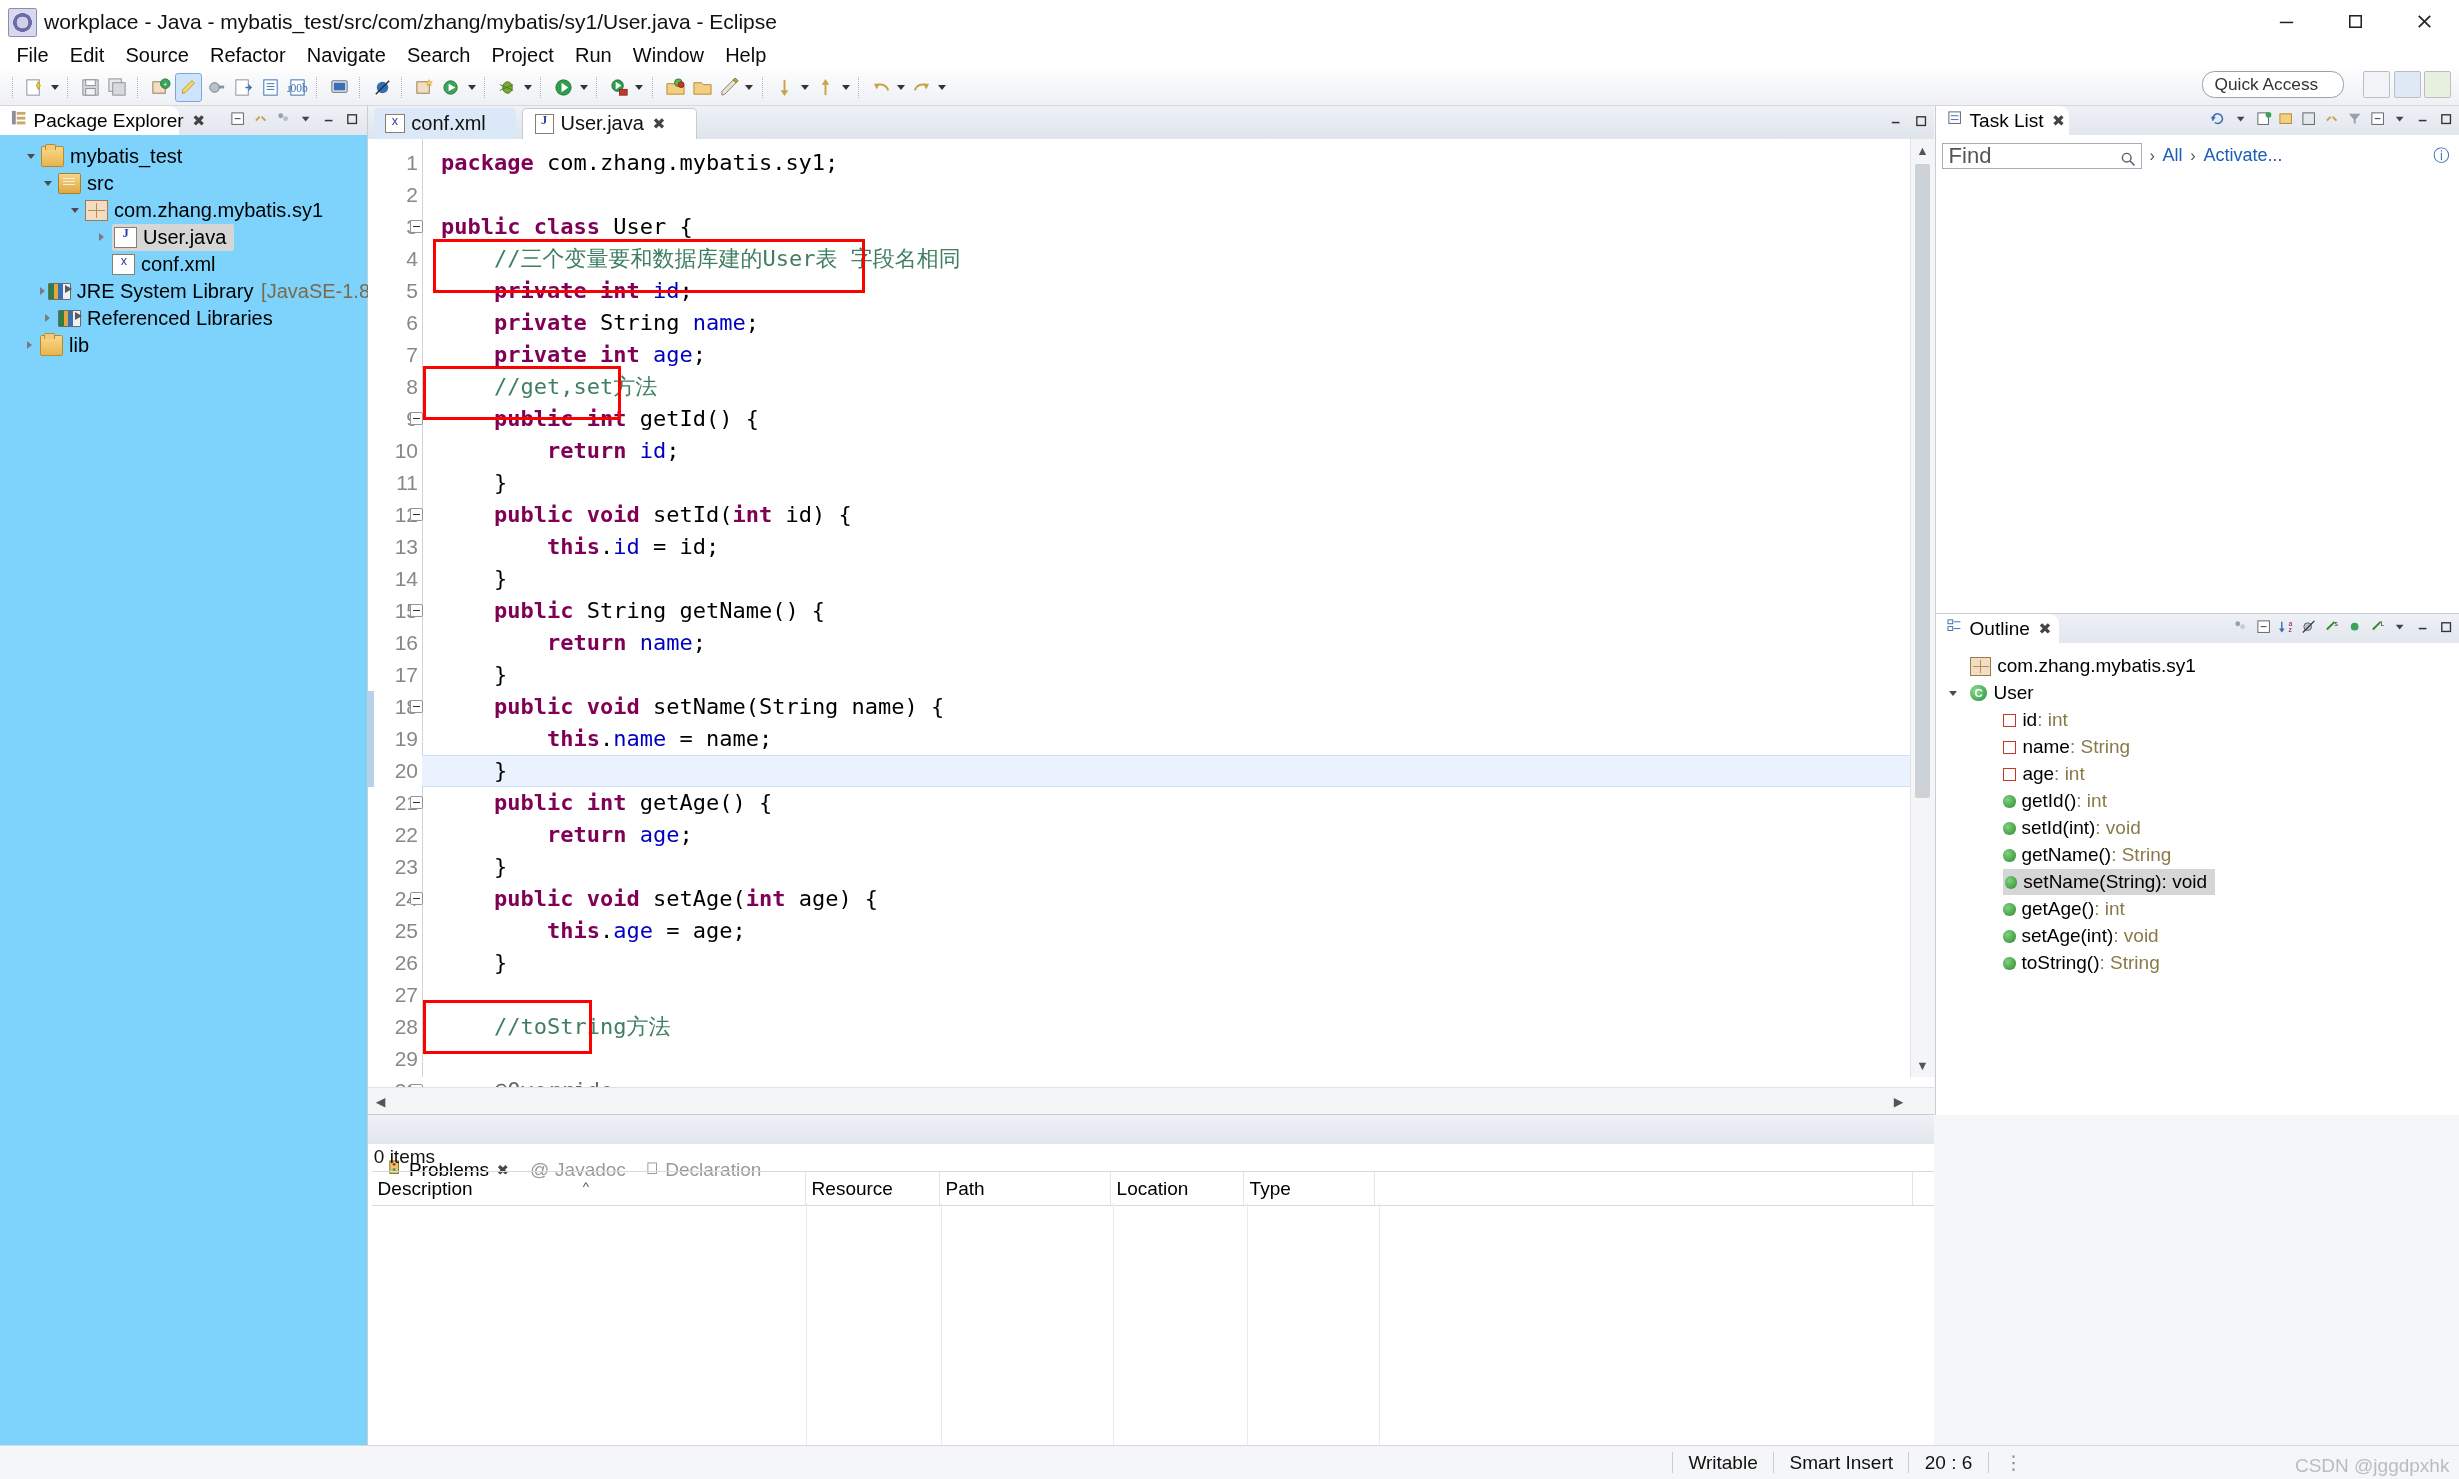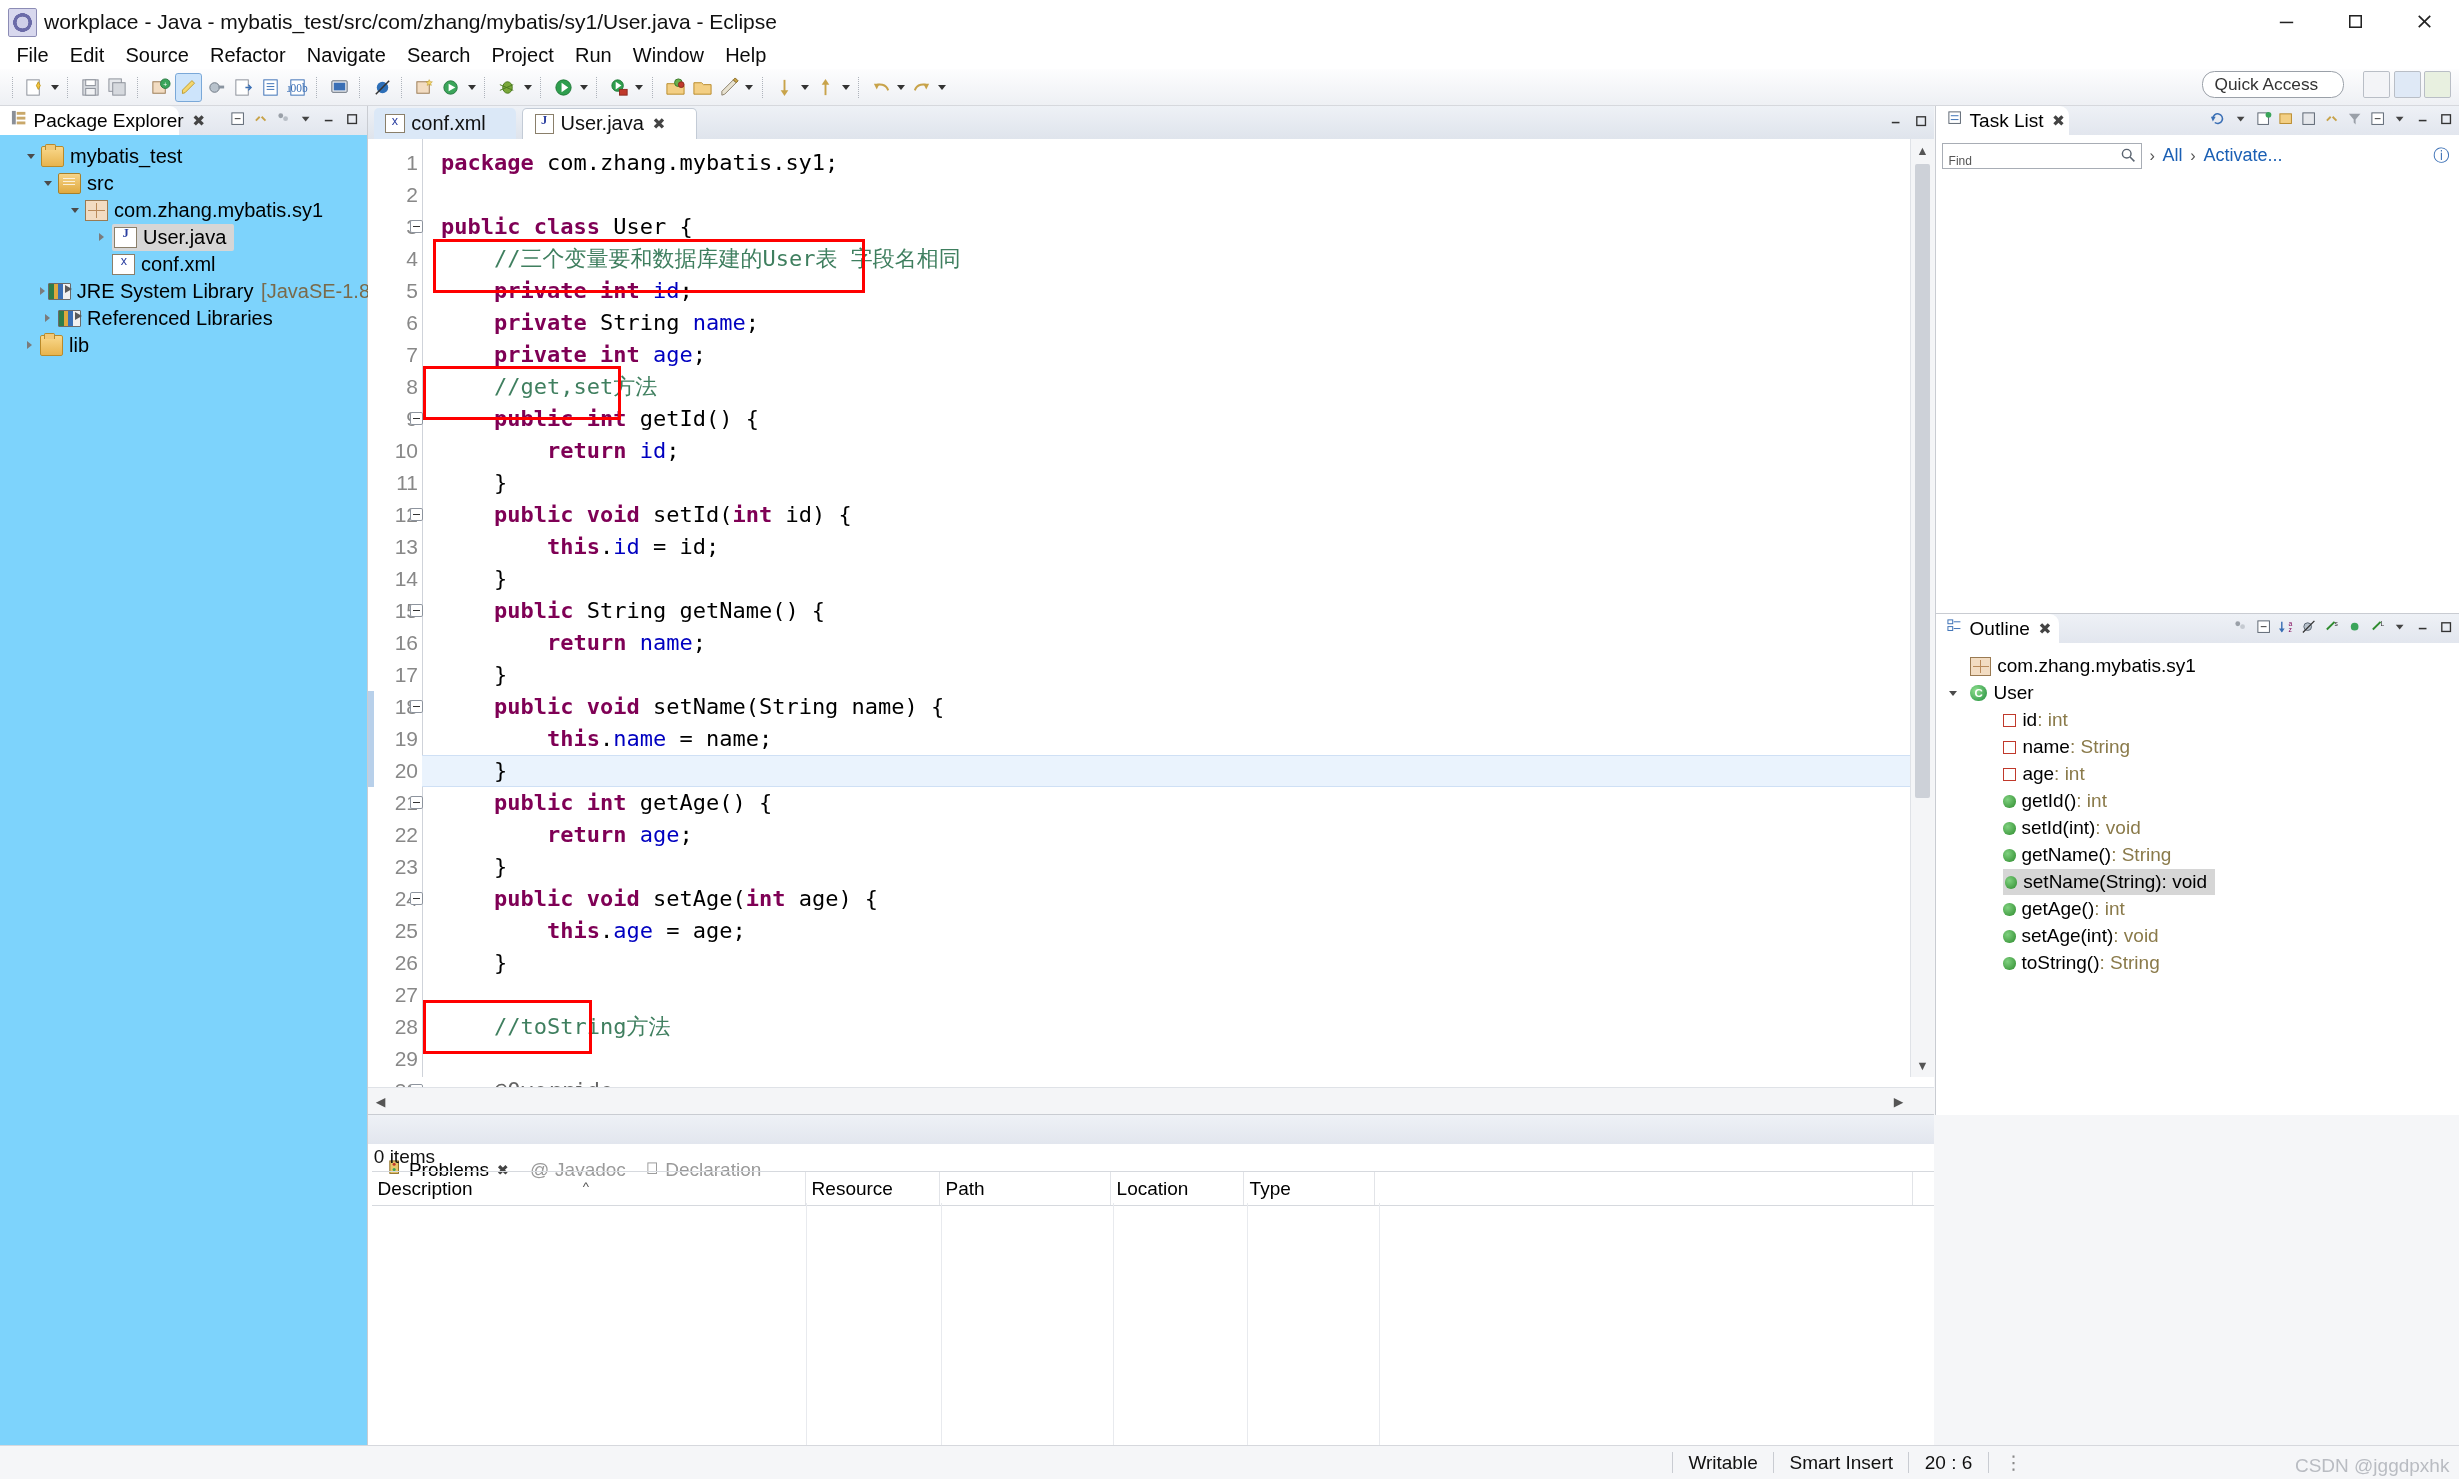--- a/index.html
+++ b/index.html
@@ -116,22 +116,22 @@
   .vscroll{position:absolute;right:0;top:33px;bottom:38px;width:23px;background:#f4f5f7;border-left:1px solid #dfe2e7;}
   .vscroll .up,.vscroll .dn{height:23px;display:flex;align-items:center;justify-content:center;font-size:12.5px;color:#555;}
   .vthumb{position:absolute;left:3.8px;right:3.8px;top:25px;height:634px;background:#cdd1d8;border-radius:1.9px;}
   .hscroll{position:absolute;left:0;right:0;bottom:0;height:27px;background:#f4f5f7;border-top:1px solid #dfe2e7;}
   .hscroll .lt,.hscroll .rt{position:absolute;top:0;width:25px;height:27px;display:flex;align-items:center;justify-content:center;font-size:12.5px;color:#555;}
 
   
   .tasklist{position:absolute;left:1935px;top:106px;width:525px;height:507px;background:#fff;border-left:1px solid #c9ccd2;}
   .tasklist .viewtab{width:133px;}
   .findrow{position:absolute;left:5.8px;top:35px;right:5.8px;height:29px;display:flex;align-items:center;gap:7.7px;}
-  .findbox{width:200px;height:26px;border:1px solid #a8adb5;background:#fff;font-size:12px;
-    display:flex;align-items:flex-end;padding:0 5.8px;box-sizing:border-box;color:#555;position:relative;}
+  .findbox{width:200px;height:26px;border:1px solid #a8adb5;background:#fff;font-size:22px;
+    display:flex;align-items:center;padding:0 5.8px;box-sizing:border-box;color:#555;position:relative;}
   .findbox .fsearch{position:absolute;right:4.8px;top:3.8px;}
   .link{color:#1a5fb4;font-size:18px;}
   .sepdot{color:#555;font-size:16.3px;}
 
   .outline{position:absolute;left:1935px;top:613px;width:525px;height:501px;background:#fff;border-left:1px solid #c9ccd2;border-top:1px solid #c9ccd2;}
   .outline .viewtab{width:123px;}
   .orow{height:27px;display:flex;align-items:center;font-size:19px;white-space:nowrap;}
   .ofield{width:10.6px;height:10.6px;border:1.9px solid #c0392b;background:#fff;margin:0 6.7px 0 0;flex:none;}
   .omethod{width:12.5px;height:12.5px;border-radius:50%;background:radial-gradient(circle at 35% 35%,#7fd17f,#2e8b2e);margin:0 5.8px 0 0;flex:none;}
   .oclass{width:16.3px;height:16.3px;border-radius:50%;background:radial-gradient(circle at 35% 35%,#8fe08f,#1f8b3a);

